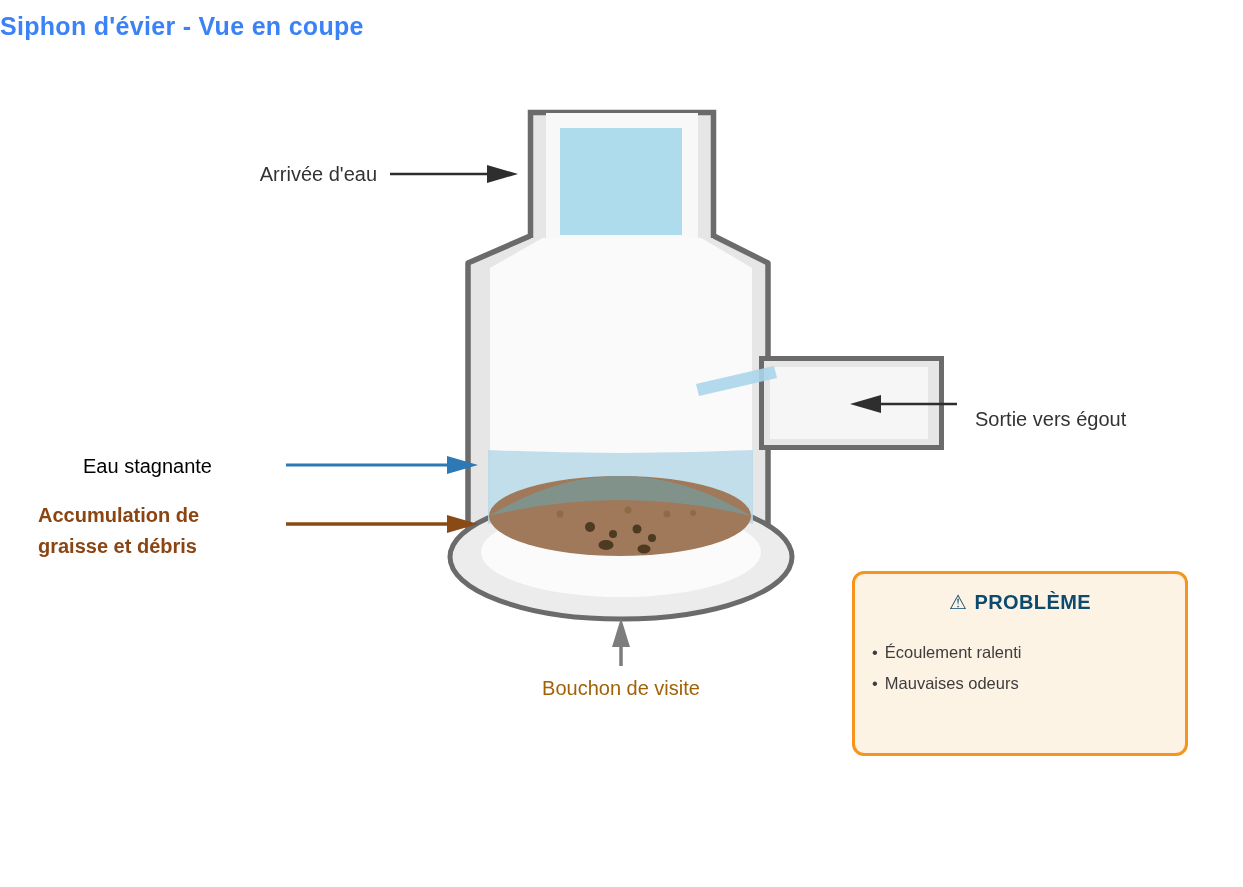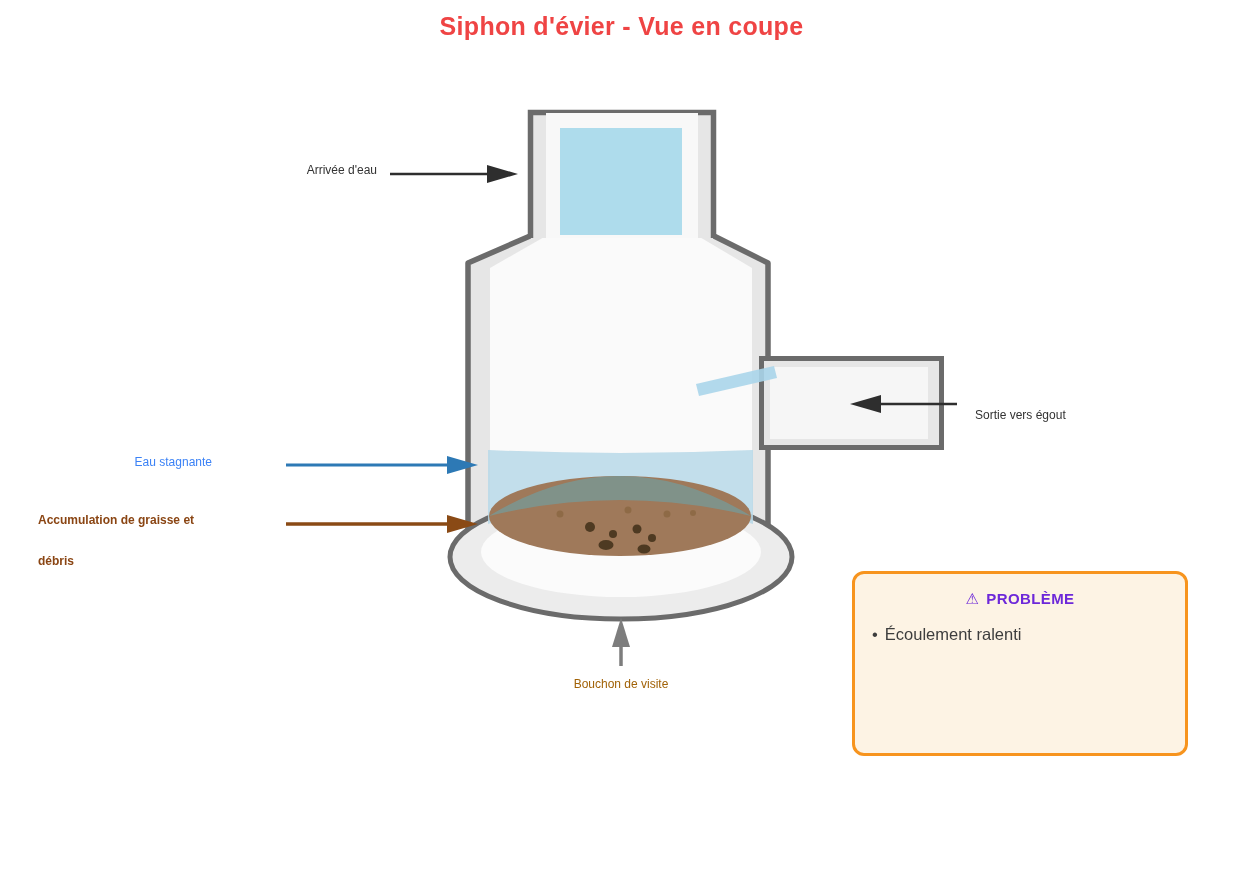--- a/index.html
+++ b/index.html
@@ -10,60 +10,60 @@
     width: 1243px;
     height: 887px;
     background: #ffffff;
     overflow: hidden;
   }
   .diagram-svg { position: absolute; left: 0; top: 0; }
 
   .page-title {
     position: absolute;
     left: 0; top: 12px; width: 1243px;
-    text-align: center;
+    text-align: left;
     font-size: 25px;
     font-weight: bold;
-    color: #ef4444;
+    color: #3b82f6;
     letter-spacing: 0.3px;
   }
   .lbl {
     position: absolute;
-    font-size: 12px;
+    font-size: 20px;
     color: #333333;
     white-space: nowrap;
   }
   .lbl-inlet   { left: 200px; top: 163px; width: 177px; text-align: right; }
   .lbl-outlet  { left: 975px; top: 408px; }
-  .lbl-water   { left: 42px;  top: 455px; width: 170px; text-align: right; color: #3b82f6; }
+  .lbl-water   { left: 42px;  top: 455px; width: 170px; text-align: right; color: #000000; }
   .lbl-grease  {
     left: 38px; top: 500px; width: 168px;
     font-weight: bold; color: #8a4513;
-    line-height: 41px; white-space: normal;
+    line-height: 31px; white-space: normal;
   }
   .lbl-plug    { left: 521px; top: 677px; width: 200px; text-align: center; color: #a16207; }
 
   .problem-box {
     position: absolute;
     left: 852px; top: 571px;
     width: 336px; height: 185px;
     background: #fdf3e4;
     border: 3px solid #f7941e;
     border-radius: 12px;
   }
   .problem-header {
     margin-top: 16px;
     text-align: center;
-    color: #6d28d9;
-    font-size: 15px;
+    color: #0c4a6e;
+    font-size: 20px;
     font-weight: bold;
     letter-spacing: 0.4px;
   }
   .problem-header .warn-glyph { margin-right: 7px; font-weight: bold; }
-  .problem-items { margin-top: 11px; padding-left: 17px; }
+  .problem-items { margin-top: 23px; padding-left: 17px; }
   .problem-item {
     font-size: 16.5px;
     color: #3d3d3d;
     line-height: 30.5px;
     white-space: nowrap;
   }
   .problem-item .bullet { margin-right: 7px; }
 </style>
 </head>
 <body>
@@ -150,16 +150,19 @@
   <div class="lbl lbl-plug">Bouchon de visite</div>
 
   <div class="problem-box">
     <div class="problem-header">
       <span class="warn-glyph">⚠</span><span>PROBLÈME</span>
     </div>
     <div class="problem-items">
       <div class="problem-item">
         <span class="bullet">•</span><span>Écoulement ralenti</span>
       </div>
+      <div class="problem-item">
+        <span class="bullet">•</span><span>Mauvaises odeurs</span>
+      </div>
     </div>
   </div>
 
 </div>
 
 </body></html>

